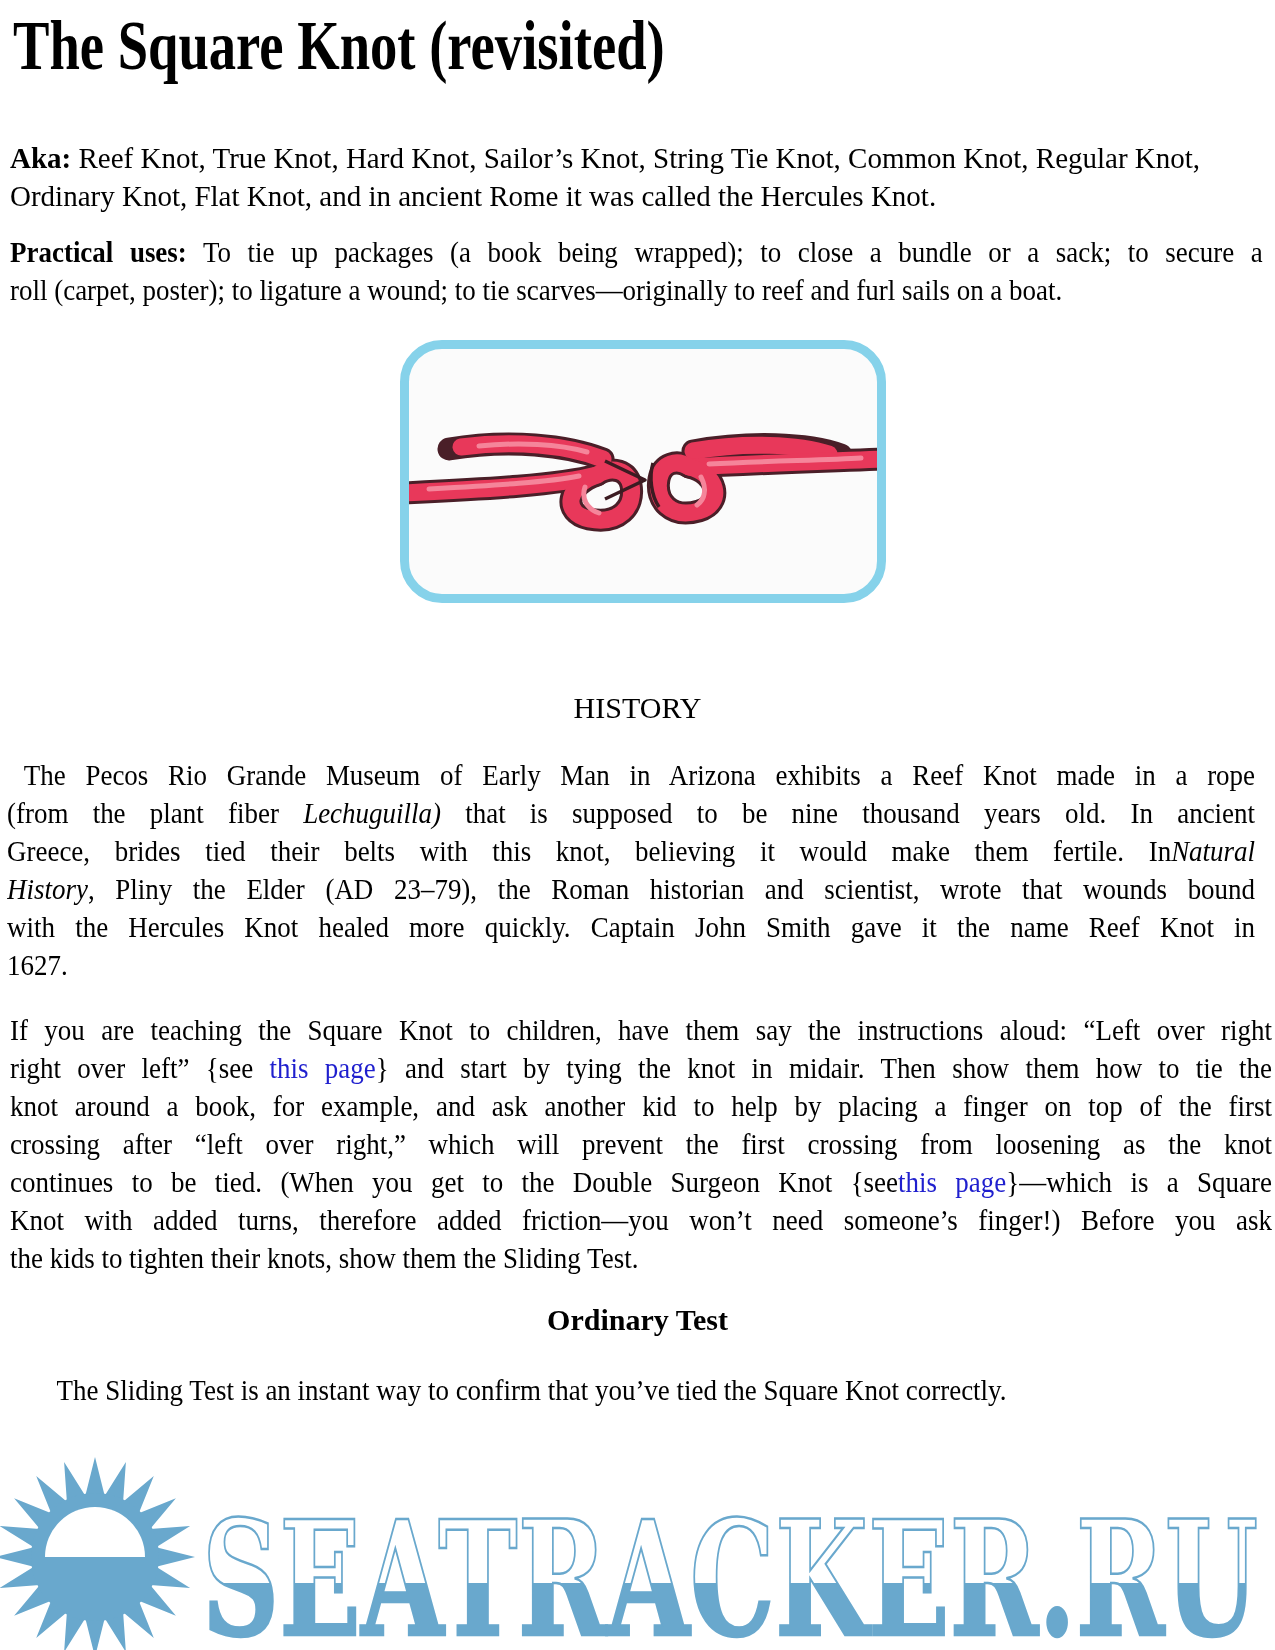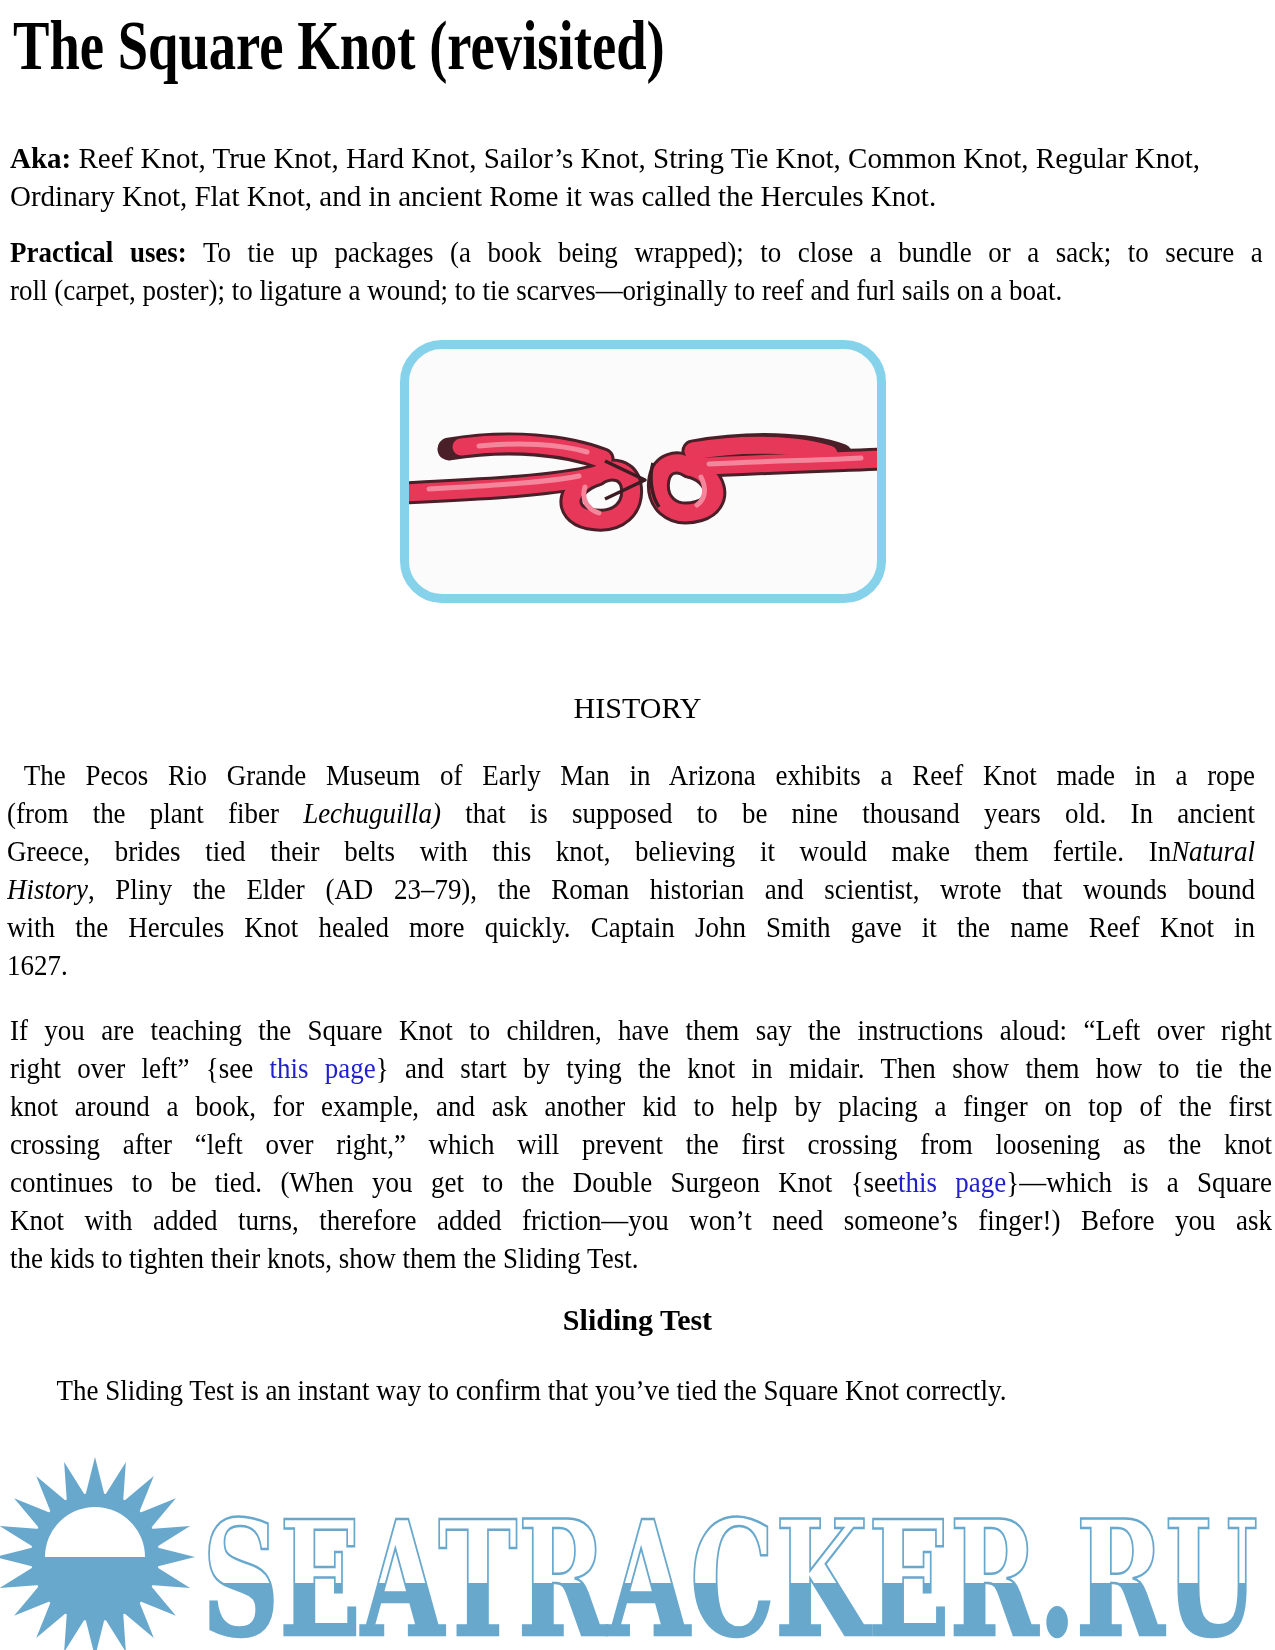--- a/index.html
+++ b/index.html
@@ -94,21 +94,21 @@
 <div class="abs para cond" style="left:10px;top:1011px;width:1357px">
   <div class="jl"><span>If you are teaching the Square Knot to children, have them say the instructions aloud: “Left over right</span></div>
   <div class="jl"><span>right over left” {see </span><a class="lnk">this page</a><span>} and start by tying the knot in midair. Then show them how to tie the</span></div>
   <div class="jl"><span>knot around a book, for example, and ask another kid to help by placing a finger on top of the first</span></div>
   <div class="jl"><span>crossing after “left over right,” which will prevent the first crossing from loosening as the knot</span></div>
   <div class="jl"><span>continues to be tied. (When you get to the Double Surgeon Knot {see</span><a class="lnk">this page</a><span>}—which is a Square</span></div>
   <div class="jl"><span>Knot with added turns, therefore added friction—you won’t need someone’s finger!) Before you ask</span></div>
   <div class="pl"><span>the kids to tighten their knots, show them the Sliding Test.</span></div>
 </div>
 
-<h3 class="abs center-head h-bold" style="top:1301px">Sliding Test</h3>
+<h3 class="abs center-head h-bold" style="top:1301px">Ordinary Test</h3>
 
 <div class="abs para cond" style="left:10px;top:1371px;width:1290px">
   <div class="pl" style="text-indent:50px"><span>The Sliding Test is an instant way to confirm that you’ve tied the Square Knot correctly.</span></div>
 </div>
 
 <div class="abs wm">
   <svg width="1275" height="210" viewBox="0 0 1275 210">
     <defs>
       <linearGradient id="wmg" x1="0" y1="0" x2="0" y2="1">
         <stop offset="0" stop-color="#ffffff"></stop>

